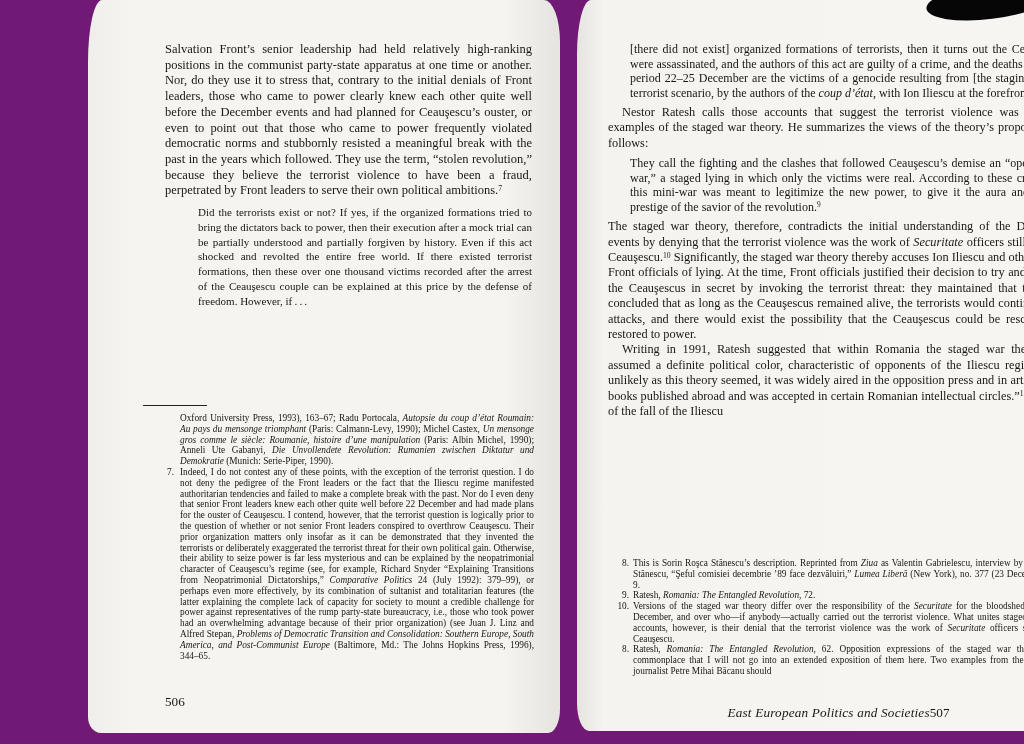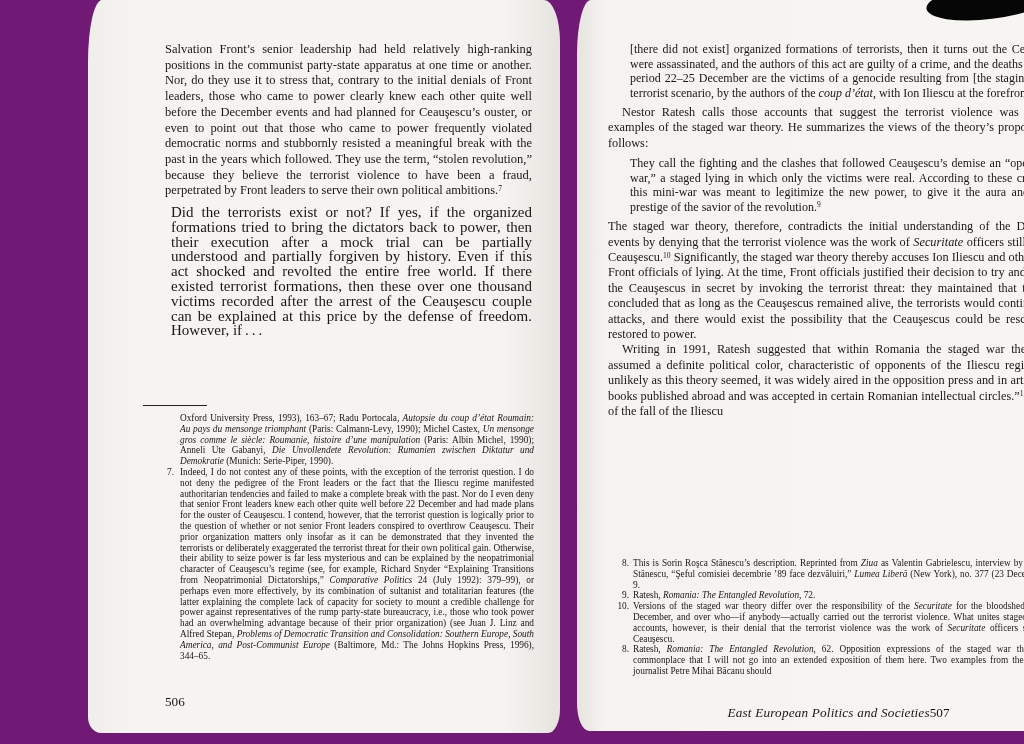--- a/index.html
+++ b/index.html
@@ -24,21 +24,21 @@
   }
   .corner-blob{
     position:absolute;top:-17px;right:-30px;width:128px;height:36px;
     background:#060606;border-radius:50%;transform:rotate(-7deg);
   }
   p.para{margin:0;text-align:justify;}
   .page-left p.para{font-size:12.5px;line-height:15.7px;}
   .page-right p.para{font-size:12.3px;line-height:15.4px;}
   .indent{text-indent:14px;}
   .quote{text-align:justify;}
-  .page-left .quote{margin:6px 0 0 6px;font-size:15px;line-height:14.8px;}
+  .page-left .quote{margin:6px 0 0 33px;font-size:11px;line-height:14.8px;}
   .page-right .quote{margin:5px 18px 5px 22px;font-size:12px;line-height:14.5px;}
   .page-right .quote-top{margin-top:0;margin-right:0;}
   sup{font-size:62%;line-height:0;position:relative;top:-0.45em;vertical-align:baseline;}
   .fn-rule{
     position:absolute;top:405px;left:55px;width:64px;height:0;
     border-top:1.4px solid #23221f;
   }
   .footnotes{position:absolute;font-size:9.3px;line-height:10.8px;}
   .fn-left{top:413px;left:79px;right:26px;}
   .fn-right{top:558px;left:35px;right:34px;}

